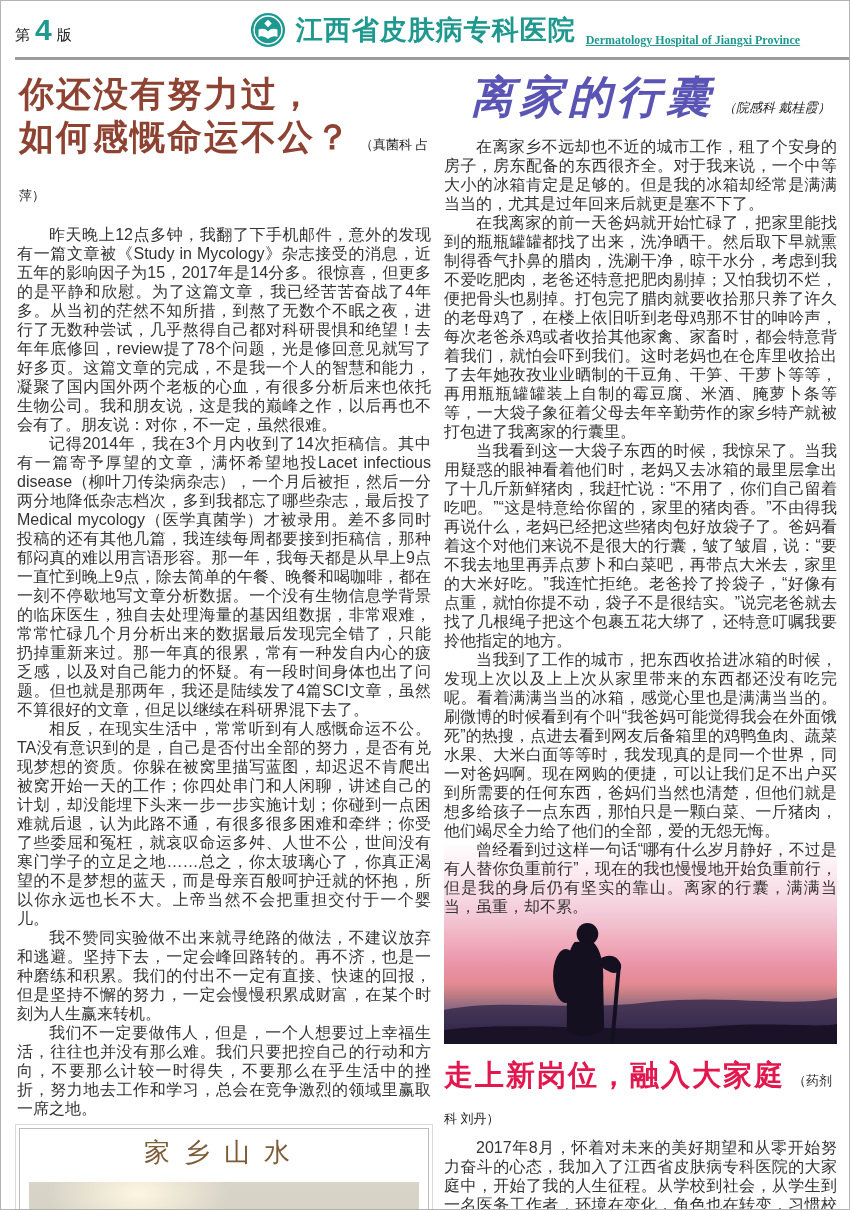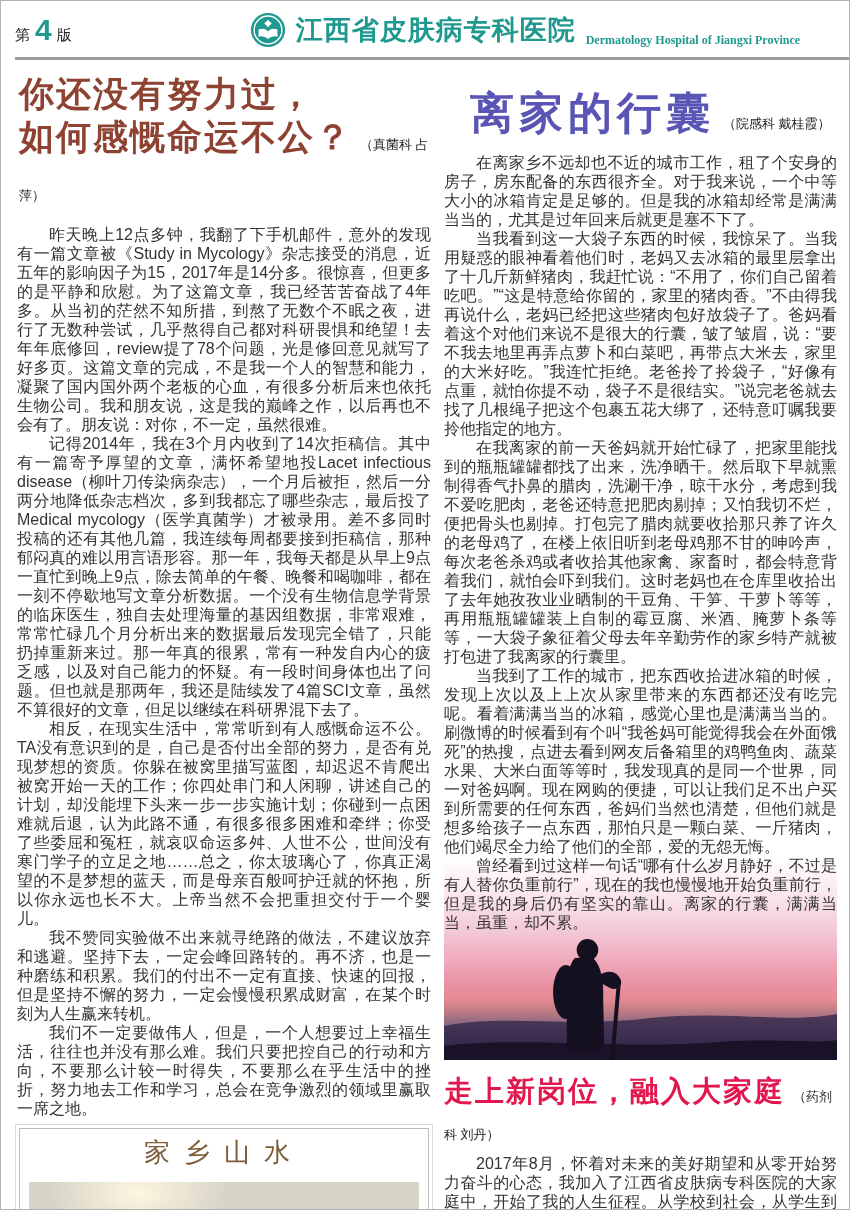--- a/index.html
+++ b/index.html
@@ -10,21 +10,21 @@
   }
   
   .header{display:flex;align-items:center;height:50px;padding:4px 14px 0 14px;}
   .edition{display:flex;align-items:baseline;color:#222;white-space:nowrap;}
   .edition .small{font-size:15px;}
   .edition .num{font-size:30px;color:#1f998f;font-weight:bold;margin:0 5px;}
   .brand{display:flex;align-items:flex-end;margin-left:178px;}
   .logo{width:36px;height:36px;margin-right:10px;}
   .brand-cn{font-size:27px;font-weight:bold;color:#1f998f;letter-spacing:1px;}
   .brand-en{font-size:12px;font-weight:bold;color:#1f998f;margin-left:10px;margin-top:16px;
-            font-family:"Liberation Serif","DejaVu Serif",serif;}
+            font-family:"Liberation Serif","DejaVu Serif",serif;text-decoration:underline;}
   .header-rule{height:3px;background:#9c9c9c;margin:2px 0 0 14px;}
   
   .main{display:flex;gap:13px;padding:6px 12px 0 16px;}
   .col-left{width:414px;}
   .col-right{width:393px;}
   p.body{font-size:16px;line-height:19px;text-align:justify;text-indent:2em;margin:0;color:#333;}
   
   .t-left{font-family:"DejaVu Serif","Liberation Serif",serif;font-weight:bold;
           color:#8e4232;font-size:35px;line-height:43px;letter-spacing:2px;margin:6px 0 8px 2px;}
   .byline{font-size:13px;color:#222;font-weight:normal;letter-spacing:0;font-family:"Liberation Sans",sans-serif;margin-left:8px;}
@@ -33,21 +33,21 @@
          margin:10px 2px 0 2px;padding:4px 9px 9px 9px;background:#fff;}
   .frame-title{font-family:"DejaVu Serif","Liberation Serif",serif;color:#7d5c38;
                font-size:26px;letter-spacing:14px;text-align:center;margin:2px 0 12px 0;}
   .photo-lake{position:relative;width:100%;height:287px;overflow:hidden;
     background:
       radial-gradient(ellipse 130px 70px at 28% 4%, #fdf6e0 0%, rgba(253,246,224,0) 70%),
       linear-gradient(180deg,#d8d4c8 0%,#cdccc1 52%,#bfc1b7 58%,#a9b1a8 60%,#8e9a91 75%,#5e6c64 100%);}
   .photo-lake svg{position:absolute;inset:0;width:100%;height:100%;}
   
   .t-right1{color:#5a55b4;font-weight:bold;font-size:44px;letter-spacing:5px;
-            font-family:"DejaVu Sans","Liberation Sans",sans-serif;margin:18px 0 10px 26px;}
+            font-family:"DejaVu Sans","Liberation Sans",sans-serif;margin:2px 0 10px 26px;font-style:italic;}
   .overlay-sunset{background:linear-gradient(180deg,#ffffff 0%,#fdf1f4 30%,#f8dde6 65%,#f2c6d4 100%);
                   padding-bottom:2px;}
   .photo-sunset{position:relative;height:126px;overflow:hidden;
     background:linear-gradient(180deg,#f2c6d4 0%,#f0aebe 18%,#ea93a7 38%,#e58a92 52%,#c47e85 60%,#7e637f 74%,#463a5c 86%,#221c33 100%);}
   .photo-sunset svg{position:absolute;inset:0;width:100%;height:100%;}
   
   .t-right2{color:#e2174d;font-weight:bold;font-size:29px;letter-spacing:2px;
             font-family:"DejaVu Serif","Liberation Serif",serif;margin:12px 0 8px 0;}
 </style>
 </head>
@@ -105,22 +105,22 @@
         </div>
       </div>
     </div>
 
     <div class="col-right">
 
       <div class="t-right1">
         <span>离家的行囊</span><span class="byline">（院感科 戴桂霞）</span>
       </div>
       <p class="body">在离家乡不远却也不近的城市工作，租了个安身的房子，房东配备的东西很齐全。对于我来说，一个中等大小的冰箱肯定是足够的。但是我的冰箱却经常是满满当当的，尤其是过年回来后就更是塞不下了。</p>
+      <p class="body">在我离家的前一天爸妈就开始忙碌了，把家里能找到的瓶瓶罐罐都找了出来，洗净晒干。然后取下早就熏制得香气扑鼻的腊肉，洗涮干净，晾干水分，考虑到我不爱吃肥肉，老爸还特意把肥肉剔掉；又怕我切不烂，便把骨头也剔掉。打包完了腊肉就要收拾那只养了许久的老母鸡了，在楼上依旧听到老母鸡那不甘的呻吟声，每次老爸杀鸡或者收拾其他家禽、家畜时，都会特意背着我们，就怕会吓到我们。这时老妈也在仓库里收拾出了去年她孜孜业业晒制的干豆角、干笋、干萝卜等等，再用瓶瓶罐罐装上自制的霉豆腐、米酒、腌萝卜条等等，一大袋子象征着父母去年辛勤劳作的家乡特产就被打包进了我离家的行囊里。</p>
       <p class="body">当我看到这一大袋子东西的时候，我惊呆了。当我用疑惑的眼神看着他们时，老妈又去冰箱的最里层拿出了十几斤新鲜猪肉，我赶忙说：“不用了，你们自己留着吃吧。”“这是特意给你留的，家里的猪肉香。”不由得我再说什么，老妈已经把这些猪肉包好放袋子了。爸妈看着这个对他们来说不是很大的行囊，皱了皱眉，说：“要不我去地里再弄点萝卜和白菜吧，再带点大米去，家里的大米好吃。”我连忙拒绝。老爸拎了拎袋子，“好像有点重，就怕你提不动，袋子不是很结实。”说完老爸就去找了几根绳子把这个包裹五花大绑了，还特意叮嘱我要拎他指定的地方。</p>
-      <p class="body">在我离家的前一天爸妈就开始忙碌了，把家里能找到的瓶瓶罐罐都找了出来，洗净晒干。然后取下早就熏制得香气扑鼻的腊肉，洗涮干净，晾干水分，考虑到我不爱吃肥肉，老爸还特意把肥肉剔掉；又怕我切不烂，便把骨头也剔掉。打包完了腊肉就要收拾那只养了许久的老母鸡了，在楼上依旧听到老母鸡那不甘的呻吟声，每次老爸杀鸡或者收拾其他家禽、家畜时，都会特意背着我们，就怕会吓到我们。这时老妈也在仓库里收拾出了去年她孜孜业业晒制的干豆角、干笋、干萝卜等等，再用瓶瓶罐罐装上自制的霉豆腐、米酒、腌萝卜条等等，一大袋子象征着父母去年辛勤劳作的家乡特产就被打包进了我离家的行囊里。</p>
       <p class="body">当我到了工作的城市，把东西收拾进冰箱的时候，发现上次以及上上次从家里带来的东西都还没有吃完呢。看着满满当当的冰箱，感觉心里也是满满当当的。刷微博的时候看到有个叫“我爸妈可能觉得我会在外面饿死”的热搜，点进去看到网友后备箱里的鸡鸭鱼肉、蔬菜水果、大米白面等等时，我发现真的是同一个世界，同一对爸妈啊。现在网购的便捷，可以让我们足不出户买到所需要的任何东西，爸妈们当然也清楚，但他们就是想多给孩子一点东西，那怕只是一颗白菜、一斤猪肉，他们竭尽全力给了他们的全部，爱的无怨无悔。</p>
       <div class="overlay-sunset">
         <p class="body">曾经看到过这样一句话“哪有什么岁月静好，不过是有人替你负重前行”，现在的我也慢慢地开始负重前行，但是我的身后仍有坚实的靠山。离家的行囊，满满当当，虽重，却不累。</p>
       </div>
       <div class="photo-sunset">
         <svg viewBox="0 0 400 126" preserveAspectRatio="none">
           <path d="M0,92 C60,80 130,94 210,84 C290,76 350,90 400,80 L400,126 L0,126 Z" fill="#35284a" opacity="0.8"></path>
           <path d="M0,112 C80,102 180,116 280,108 C340,104 380,110 400,106 L400,126 L0,126 Z" fill="#1a1226"></path>
           <g fill="#151020">
             <circle cx="146" cy="16" r="11"></circle>

